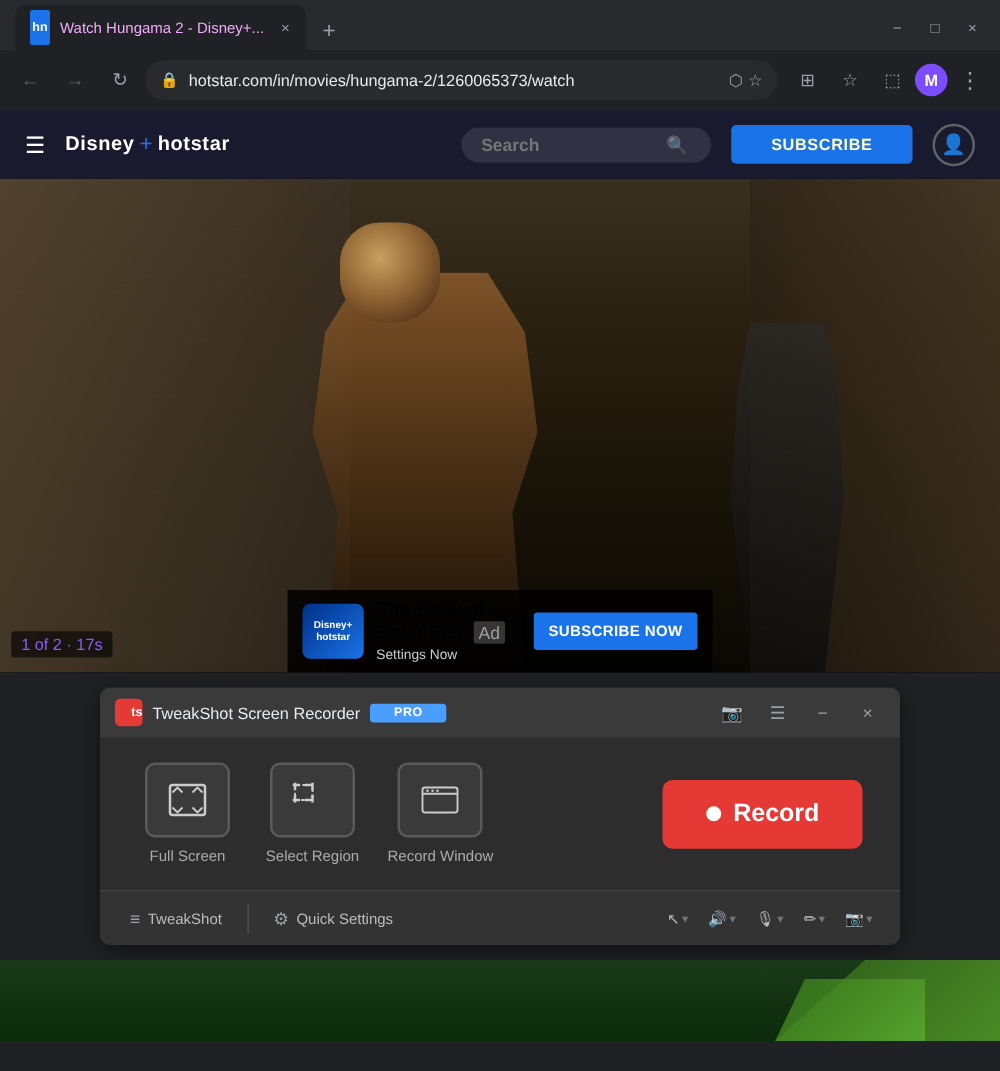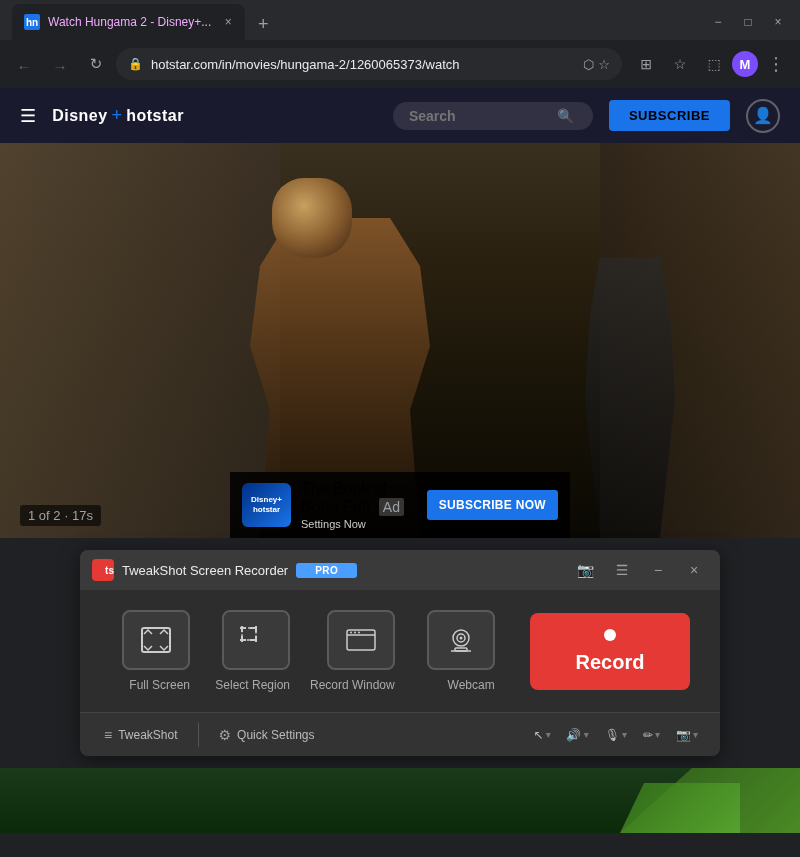--- a/index.html
+++ b/index.html
@@ -37,21 +37,21 @@
       padding: 0 8px 0 12px;
       height: 36px;
       display: flex;
       align-items: center;
       gap: 8px;
       min-width: 200px;
       max-width: 240px;
       position: relative;
     }
     .tab-favicon {
-      width: 16px; height: 16px;
+      width: 16px; height: 28px;
       background: #1a73e8;
       border-radius: 2px;
       font-size: 10px;
       display: flex; align-items: center; justify-content: center;
       color: white;
       font-weight: bold;
       flex-shrink: 0;
     }
     .tab-title {
       font-size: 12px;
@@ -234,24 +234,24 @@
       border: none;
       outline: none;
       color: rgba(255,255,255,0.7);
       font-size: 14px;
       width: 140px;
       font-weight: bold;
     }
     .search-icon-hs { color: rgba(255,255,255,0.5); font-size: 14px; }
     .subscribe-btn {
       background: #1a73e8;
-      color: #000000;
+      color: #fef9c3;
       border: none;
       border-radius: 4px;
-      padding: 8px 20px;
+      padding: 8px 32px;
       font-size: 13px;
       font-weight: 700;
       cursor: pointer;
       letter-spacing: 0.5px;
     }
     .hotstar-profile {
       width: 34px; height: 34px;
       border-radius: 50%;
       border: 2px solid #5f6368;
       display: flex; align-items: center; justify-content: center;
@@ -325,23 +325,23 @@
       right: 15%;
       width: 100px;
       height: 280px;
       background: linear-gradient(180deg, #2a2a2a 0%, #1a1a1a 50%, #0a0a0a 100%);
       clip-path: polygon(20% 0%, 80% 0%, 90% 20%, 95% 50%, 80% 100%, 20% 100%, 5% 50%, 10% 20%);
       opacity: 0.7;
     }
     .video-counter {
       position: absolute;
       bottom: 12px;
-      left: 20px;
+      left: 9px;
       background: rgba(0,0,0,0.6);
-      color: #a3a3a3;
+      color: #8b5cf6;
       font-size: 13px;
       padding: 3px 8px;
       border-radius: 3px;
     }
     .ad-overlay {
       position: absolute;
       bottom: 0;
       left: 50%;
       transform: translateX(-50%);
       width: 340px;
@@ -456,21 +456,21 @@
     
     .recorder-main {
       padding: 20px 30px;
       display: flex;
       align-items: center;
       gap: 20px;
     }
     .rec-option {
       display: flex;
       flex-direction: column;
-      align-items: flex-end;
+      align-items: center;
       gap: 8px;
       cursor: pointer;
       min-width: 80px;
     }
     .rec-option-icon {
       width: 68px; height: 60px;
       border: 2px solid #5a5a5a;
       border-radius: 8px;
       display: flex;
       align-items: center;
@@ -492,21 +492,20 @@
       border-radius: 8px;
       padding: 16px 32px;
       font-size: 20px;
       font-weight: 600;
       cursor: pointer;
       display: flex;
       align-items: center;
       gap: 10px;
       min-width: 160px;
       justify-content: center;
-      flex-direction: column;
     }
     .rec-dot {
       width: 12px; height: 12px;
       background: white;
       border-radius: 50%;
       flex-shrink: 0;
     }
 
     
     .recorder-footer {
@@ -730,32 +729,20 @@
           <rect x="2" y="4" width="28" height="20" rx="2" stroke="#ccc" stroke-width="1.5" fill="none"></rect>
           <line x1="2" y1="9" x2="30" y2="9" stroke="#ccc" stroke-width="1.5"></line>
           <circle cx="6" cy="6.5" r="1" fill="#ccc"></circle>
           <circle cx="10" cy="6.5" r="1" fill="#ccc"></circle>
           <circle cx="14" cy="6.5" r="1" fill="#ccc"></circle>
         </svg>
       </div>
       <span class="rec-option-label">Record Window</span>
     </div>
 
-    <div class="rec-option">
-      <div class="rec-option-icon">
-        <svg width="32" height="28" viewBox="0 0 32 28" fill="none">
-          <circle cx="16" cy="12" r="8" stroke="#ccc" stroke-width="1.5" fill="none"></circle>
-          <circle cx="16" cy="12" r="4" stroke="#ccc" stroke-width="1.5" fill="none"></circle>
-          <circle cx="16" cy="12" r="1.5" fill="#ccc"></circle>
-          <rect x="10" y="22" width="12" height="3" rx="1" stroke="#ccc" stroke-width="1.5" fill="none"></rect>
-          <line x1="6" y1="25" x2="26" y2="25" stroke="#ccc" stroke-width="1.5"></line>
-        </svg>
-      </div>
-      <span class="rec-option-label">Webcam</span>
-    </div>
 
     <button class="rec-record-btn">
       <span class="rec-dot"></span>
       <span>Record</span>
     </button>
   </div>
 
   <div class="recorder-footer">
     <div class="rec-footer-item">
       <span class="rec-footer-icon">≡</span>

